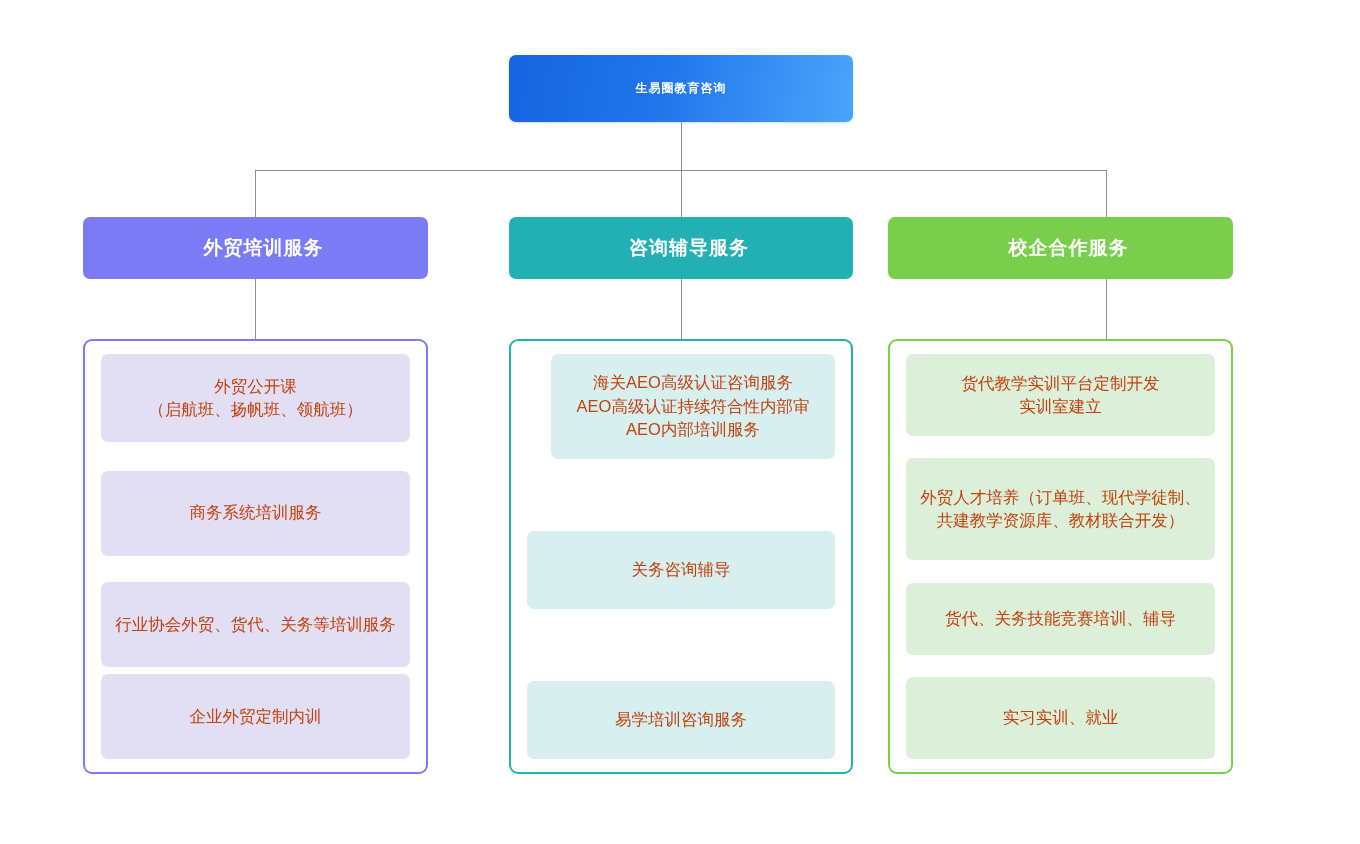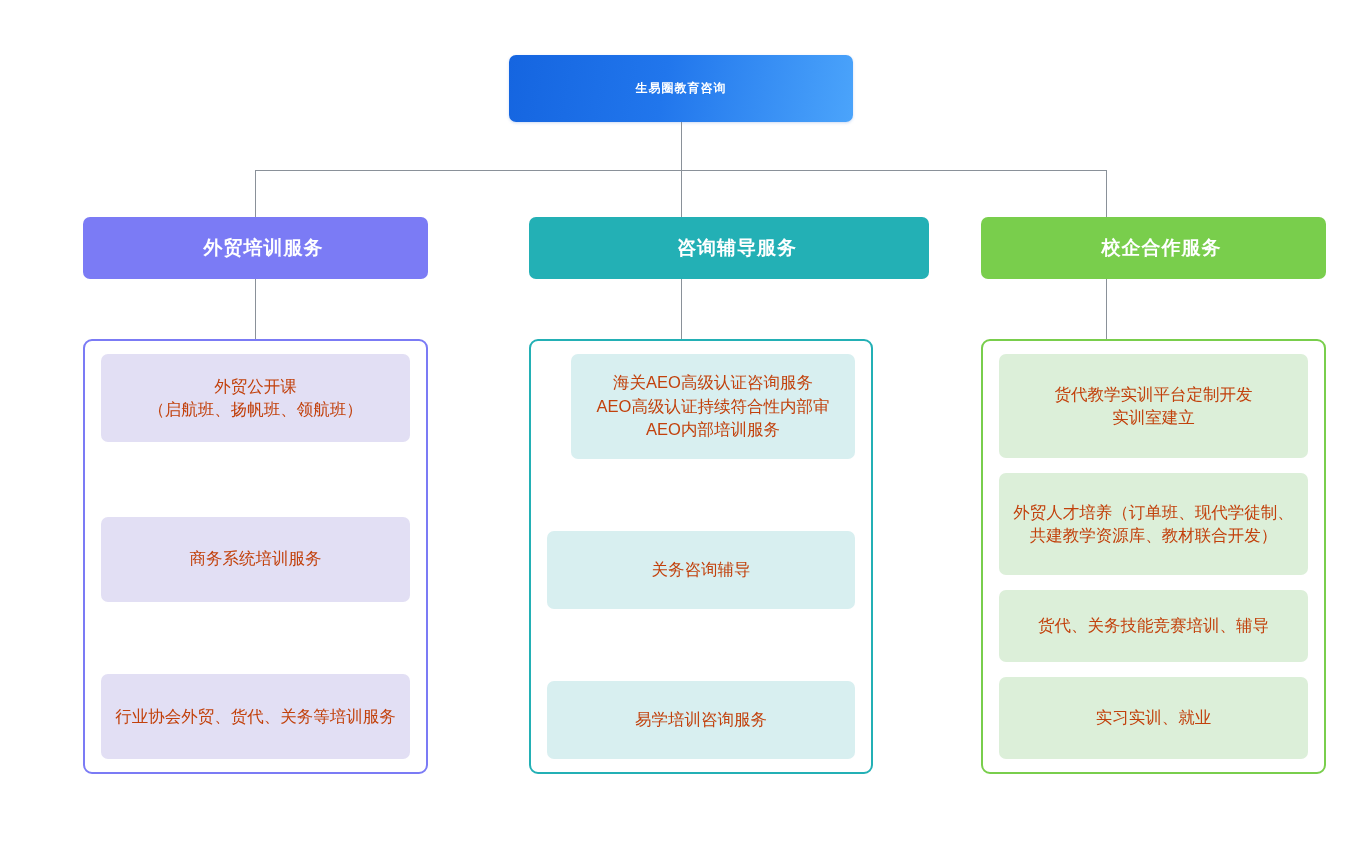--- a/index.html
+++ b/index.html
@@ -65,28 +65,28 @@
   }
 
   
   #branch-1 { left: 83px; width: 345px; }
   #branch-1 .branch-head { background: #7b7bf5; }
   #branch-1 .branch-panel { left: 0; width: 345px; height: 435px;
                             border-color: #7b7bf5; }
   #branch-1 .leaf { background: #e2dff4; }
 
   
-  #branch-2 { left: 529px; width: 400px; }
+  #branch-2 { left: 509px; width: 344px; }
   #branch-2 .branch-head { background: #23b0b5; }
   #branch-2 .branch-panel { left: 0; width: 344px; height: 435px;
                             border-color: #23b0b5; }
   #branch-2 .leaf { background: #d8eff0; }
 
   
-  #branch-3 { left: 981px; width: 345px; }
+  #branch-3 { left: 888px; width: 345px; }
   #branch-3 .branch-head { background: #79ce4c; }
   #branch-3 .branch-panel { left: 0; width: 345px; height: 435px;
                             border-color: #79ce4c; }
   #branch-3 .leaf { background: #dcefd9; }
 </style>
 </head>
 <body>
 
 <div id="chart-root">
 
@@ -106,20 +106,21 @@
 
   <div class="branch" id="branch-1">
     <div class="branch-head">
       <span>外贸培训服务</span>
     </div>
     <div class="branch-panel" style="justify-content: space-between;">
       <div class="leaf" style="height:88px;">外贸公开课
 （启航班、扬帆班、领航班）</div>
       <div class="leaf" style="height:85px;margin-top:22px;">商务系统培训服务</div>
       <div class="leaf" style="height:85px;margin-top:20px;">行业协会外贸、货代、关务等培训服务</div>
+      <div class="leaf" style="height:85px;">企业外贸定制内训</div>
     </div>
   </div>
 
   <div class="branch" id="branch-2">
     <div class="branch-head">
       <span>咨询辅导服务</span>
     </div>
     <div class="branch-panel" style="justify-content: space-between;">
       <div class="leaf" style="height:105px;margin-left:24px;">海关AEO高级认证咨询服务
 AEO高级认证持续符合性内部审
@@ -127,21 +128,21 @@
       <div class="leaf" style="height:78px;">关务咨询辅导</div>
       <div class="leaf" style="height:78px;">易学培训咨询服务</div>
     </div>
   </div>
 
   <div class="branch" id="branch-3">
     <div class="branch-head">
       <span>校企合作服务</span>
     </div>
     <div class="branch-panel" style="justify-content: space-between;">
-      <div class="leaf" style="height:104px;">货代教学实训平台定制开发
+      <div class="leaf" style="height:82px;">货代教学实训平台定制开发
 实训室建立</div>
       <div class="leaf" style="height:102px;">外贸人才培养（订单班、现代学徒制、共建教学资源库、教材联合开发）</div>
       <div class="leaf" style="height:72px;">货代、关务技能竞赛培训、辅导</div>
       <div class="leaf" style="height:82px;">实习实训、就业</div>
     </div>
   </div>
 
 </div>
 
 </body></html>

